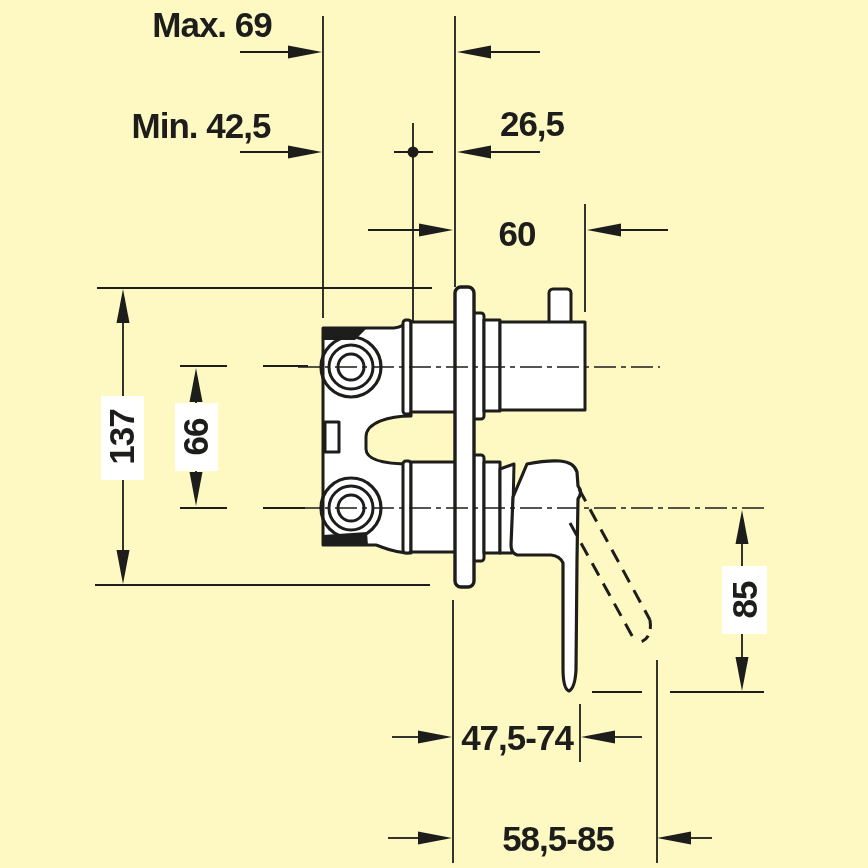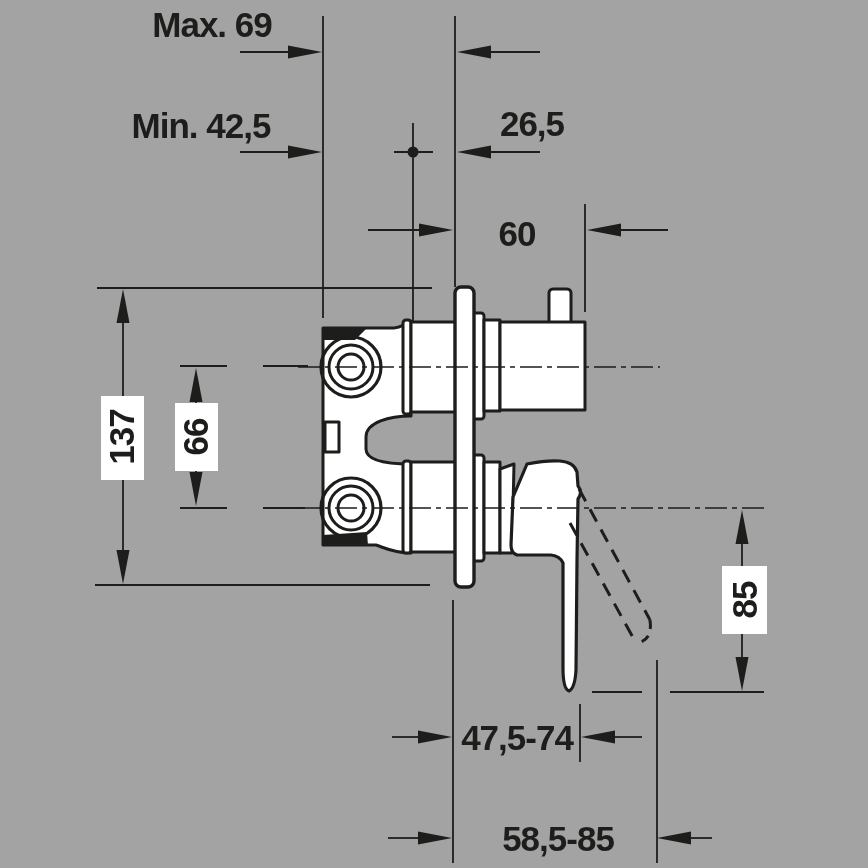--- a/index.html
+++ b/index.html
@@ -1,16 +1,16 @@
 <!DOCTYPE html>
 <html><head>
 <meta charset="utf-8">
 <style>
   html,body{margin:0;padding:0;background:#ffffff;}
-  .stage{position:relative;width:868px;height:868px;background:#a3a3a3;overflow:hidden;}
+  .stage{position:relative;width:868px;height:868px;background:#fef9c3;overflow:hidden;}
   svg text{font-family:"Liberation Sans","DejaVu Sans",sans-serif;font-weight:bold;fill:#1d1d1b;}
   .dim-label{font-size:35px;letter-spacing:-1px;}
 </style>
 </head>
 <body>
 
 <div class="stage">
 <svg width="868" height="868" viewBox="0 0 868 868">
 
   <g stroke="#1d1d1b" stroke-width="1.8" fill="none">

